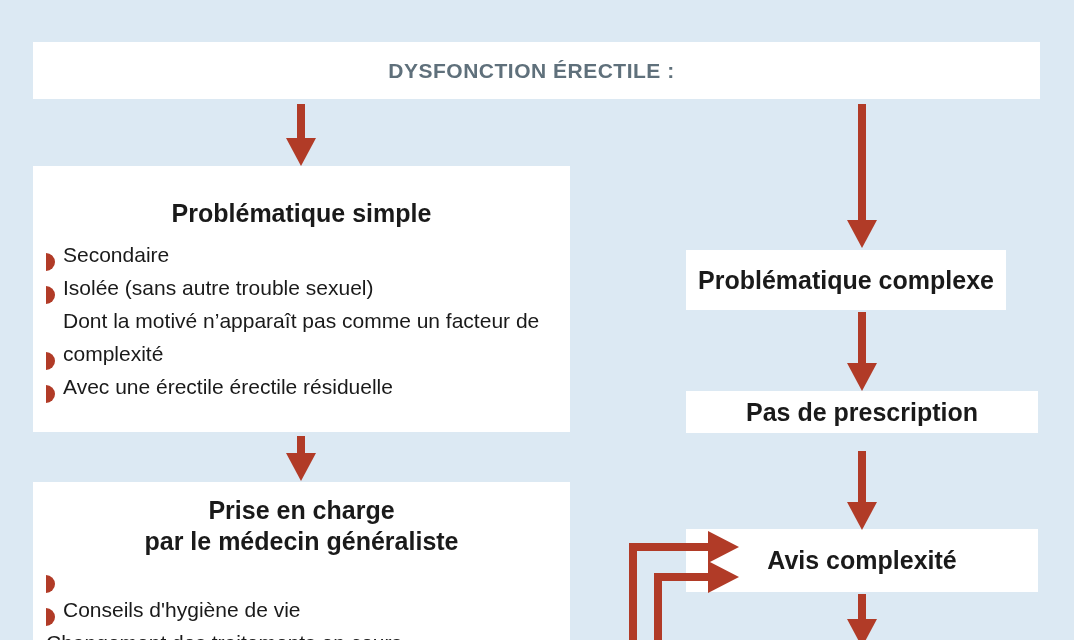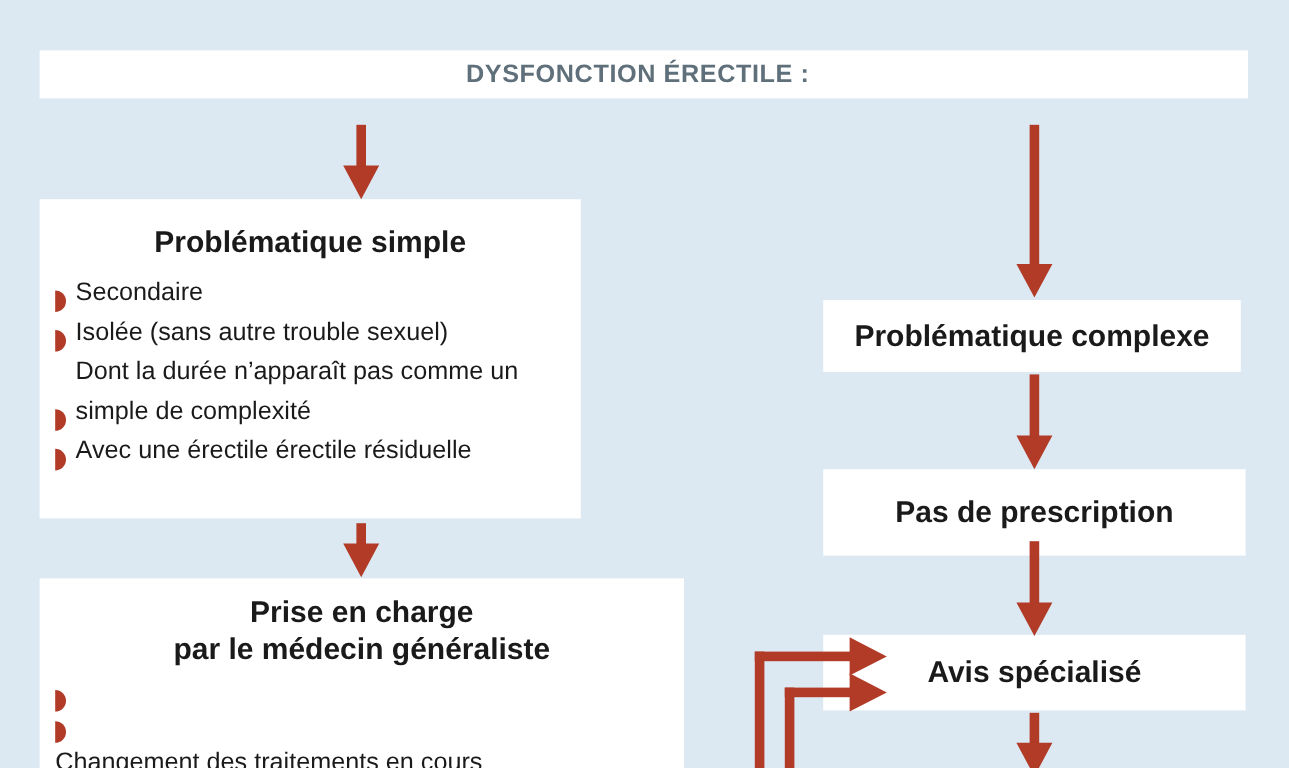--- a/index.html
+++ b/index.html
@@ -13,21 +13,21 @@
   body{background:#fff;font-family:"Liberation Sans","DejaVu Sans",sans-serif;}
   .stage{
     position:relative;width:1074px;height:640px;overflow:hidden;
     background:var(--background);
   }
   .whitebox{
     position:absolute;background:var(--box);
     color:var(--body-text);
   }
   .banner{
-    left:33px;top:42px;width:1007px;height:40px;
+    left:33px;top:42px;width:1007px;height:57px;
     display:flex;align-items:center;justify-content:center;
     white-space:nowrap;
   }
   .banner .pfx{
     font-weight:bold;font-size:21px;letter-spacing:.5px;color:var(--banner-text);
     margin-right:10px;
   }
   .banner .main{
     font-weight:bold;font-size:26px;letter-spacing:.3px;color:var(--banner-text);
   }
@@ -68,71 +68,72 @@
 <body>
 
 <div class="stage">
 
   <div class="boxes-layer">
 
     <div class="whitebox banner">
       <span class="pfx">DYSFONCTION ÉRECTILE :</span>
     </div>
 
-    <div class="whitebox" style="left:33px;top:166px;width:451px;height:266px;padding-top:21px;box-sizing:border-box;">
+    <div class="whitebox" style="left:33px;top:166px;width:537px;height:266px;padding-top:32px;box-sizing:border-box;">
       <div class="box-title">Problématique simple</div>
       <div class="list">
         <div class="bullet">
           <span class="marker"></span>
           <span>Secondaire</span>
         </div>
         <div class="bullet">
           <span class="marker"></span>
           <span>Isolée (sans autre trouble sexuel)</span>
         </div>
         <div class="bullet">
           <span class="marker"></span>
-          <span>Dont la durée n’apparaît pas comme un simple de complexité</span>
+          <span>Dont la motivé n’apparaît pas comme un facteur de complexité</span>
         </div>
         <div class="bullet">
           <span class="marker"></span>
           <span>Avec une érectile érectile résiduelle</span>
         </div>
       </div>
     </div>
 
     <div class="whitebox" style="left:33px;top:482px;width:537px;height:200px;padding-top:13px;box-sizing:border-box;">
       <div class="box-title" style="margin-bottom:10px;">
         <div>Prise en charge</div>
         <div>par le médecin généraliste</div>
       </div>
       <div class="list">
         <div class="bullet">
           <span class="marker"></span>
         </div>
         <div class="bullet">
           <span class="marker"></span>
+          <span>Conseils d'hygiène de vie</span>
         </div>
         <div class="bullet">
 
           <span>Changement des traitements en cours</span>
         </div>
       </div>
     </div>
 
-    <div class="whitebox centerbox" style="left:686px;top:250px;width:348px;height:60px;">
+    <div class="whitebox centerbox" style="left:686px;top:250px;width:320px;height:60px;">
       <span>Problématique complexe</span>
     </div>
 
-    <div class="whitebox centerbox" style="left:686px;top:391px;width:352px;height:72px;">
+    <div class="whitebox centerbox" style="left:686px;top:391px;width:352px;height:42px;">
       <span>Pas de prescription</span>
     </div>
 
     <div class="whitebox centerbox" style="left:686px;top:529px;width:352px;height:63px;">
-      <span>Avis spécialisé</span>
+      <span>Avis complexité</span>
     </div>
   </div>
 
   <div class="arrow-layer">
 
     <div>
       <div class="vshaft" style="left:297px;top:104px;height:36px;"></div>
       <div class="dhead" style="left:286px;top:138px;"></div>
     </div>
 

